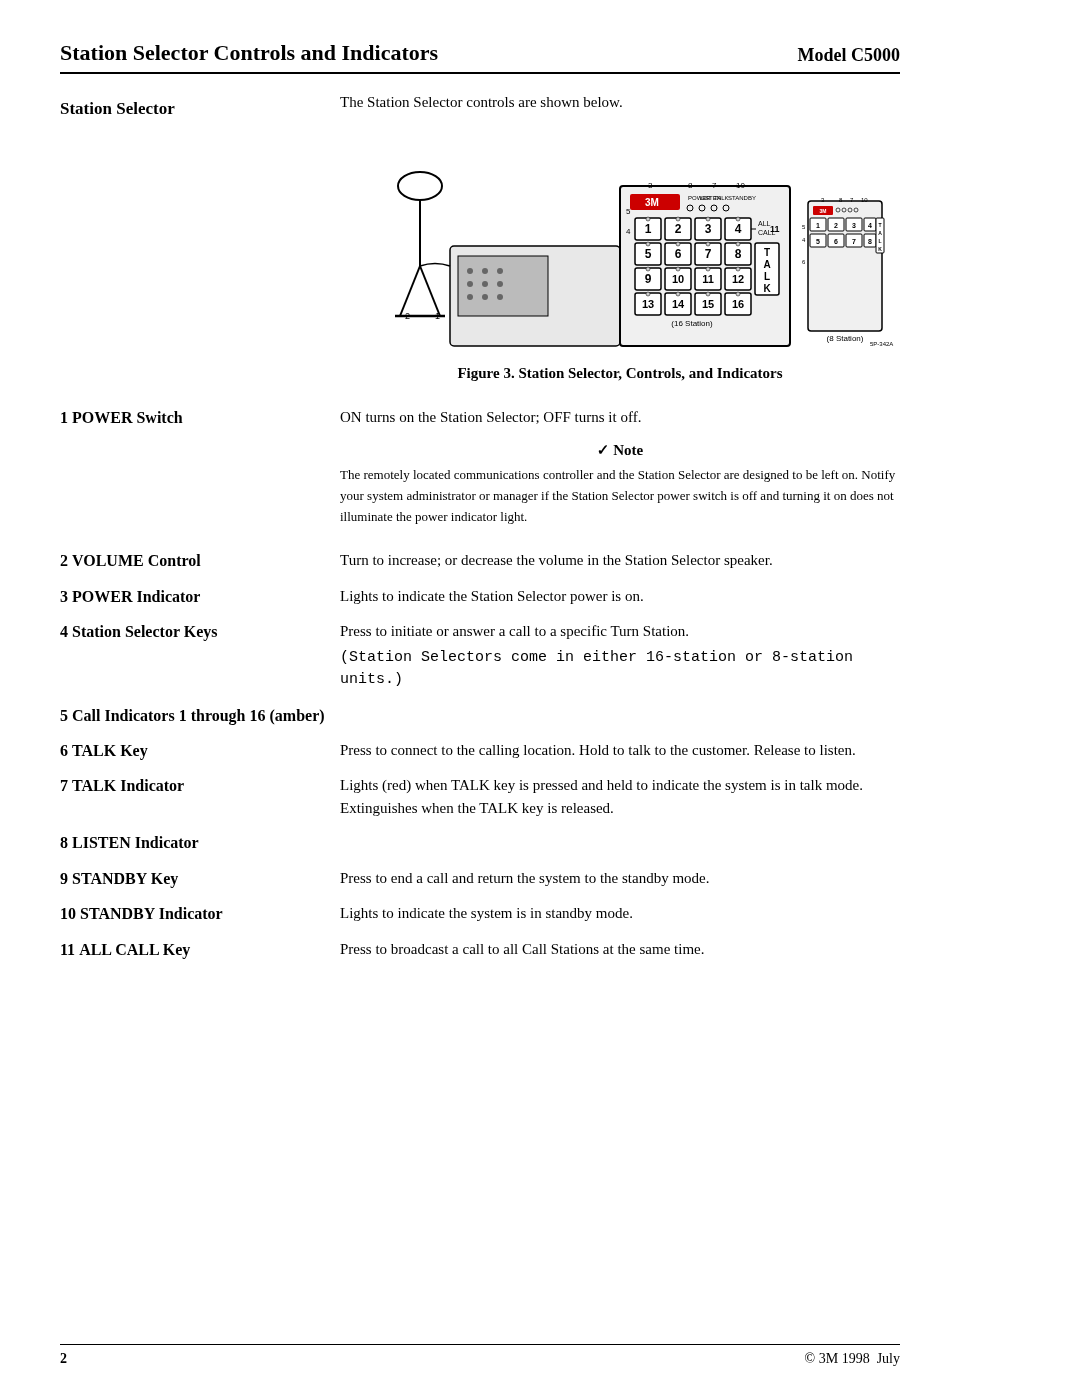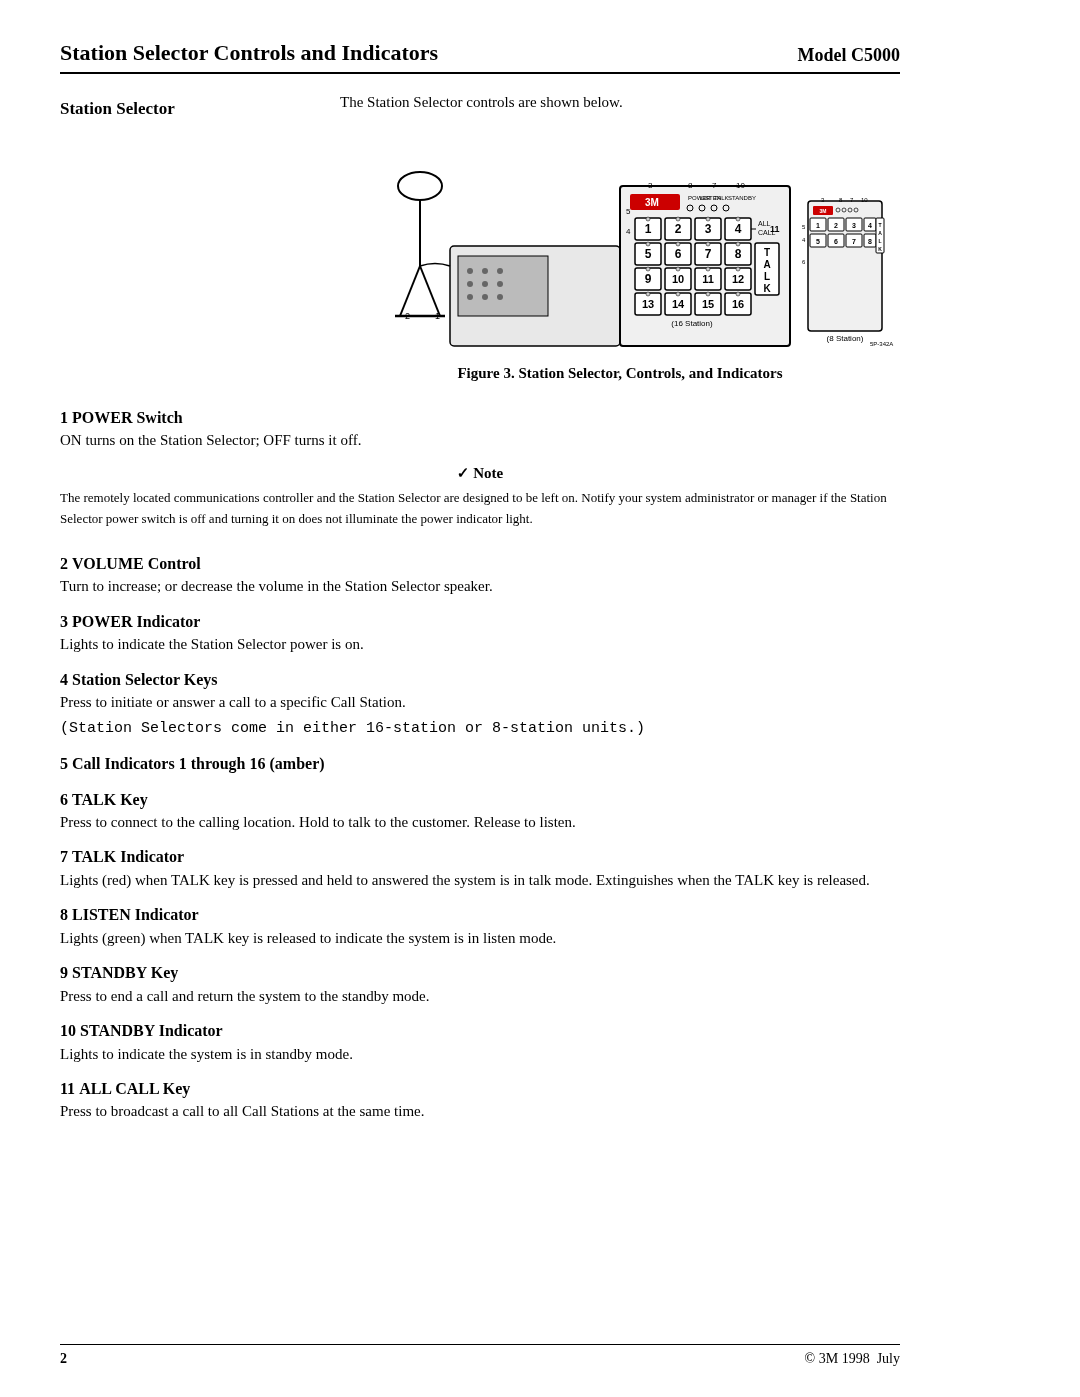--- a/index.html
+++ b/index.html
@@ -71,21 +71,21 @@
     .station-svg {
       width: 560px;
       height: 240px;
     }
     
     .items-section {
       margin-top: 10px;
     }
     .item-row {
       display: flex;
-      flex-direction: column;
+      flex-direction: row;
       margin-bottom: 12px;
       align-items: flex-start;
     }
     .item-label {
       width: 280px;
       min-width: 280px;
       font-weight: bold;
       font-size: 16px;
       line-height: 1.4;
       padding-top: 1px;
@@ -343,21 +343,21 @@
         <span>3</span>&nbsp;<span>POWER Indicator</span>
       </div>
       <div class="item-desc">Lights to indicate the Station Selector power is on.</div>
     </div>
 
     <div class="item-row">
       <div class="item-label">
         <span>4</span>&nbsp;<span>Station Selector Keys</span>
       </div>
       <div class="item-desc">
-        <span>Press to initiate or answer a call to a specific Call Station.</span><br>
+        <span>Press to initiate or answer a call to a specific Turn Station.</span><br>
         <span style="display:block;margin-top:4px;font-family:Liberation Mono, monospace;">(Station Selectors come in either 16-station or 8-station units.)</span>
       </div>
     </div>
 
     <div class="item-row">
       <div class="item-label">
         <span>5</span>&nbsp;<span>Call Indicators 1 through 16 (amber)</span>
       </div>
     </div>
 
@@ -365,28 +365,27 @@
       <div class="item-label">
         <span>6</span>&nbsp;<span>TALK Key</span>
       </div>
       <div class="item-desc">Press to connect to the calling location.  Hold to talk to the customer.  Release to listen.</div>
     </div>
 
     <div class="item-row">
       <div class="item-label">
         <span>7</span>&nbsp;<span>TALK Indicator</span>
       </div>
-      <div class="item-desc">Lights (red) when TALK key is pressed and held to answered the system is in talk mode. Extinguishes when the TALK key is released.</div>
+      <div class="item-desc">Lights (red) when TALK key is pressed and held to indicate the system is in talk mode. Extinguishes when the TALK key is released.</div>
     </div>
 
     <div class="item-row">
       <div class="item-label">
         <span>8</span>&nbsp;<span>LISTEN Indicator</span>
       </div>
-      <div class="item-desc">Lights (green) when TALK key is released to indicate the system is in listen mode.</div>
     </div>
 
     <div class="item-row">
       <div class="item-label">
         <span>9</span>&nbsp;<span>STANDBY Key</span>
       </div>
       <div class="item-desc">Press to end a call and return the system to the standby mode.</div>
     </div>
 
     <div class="item-row">

